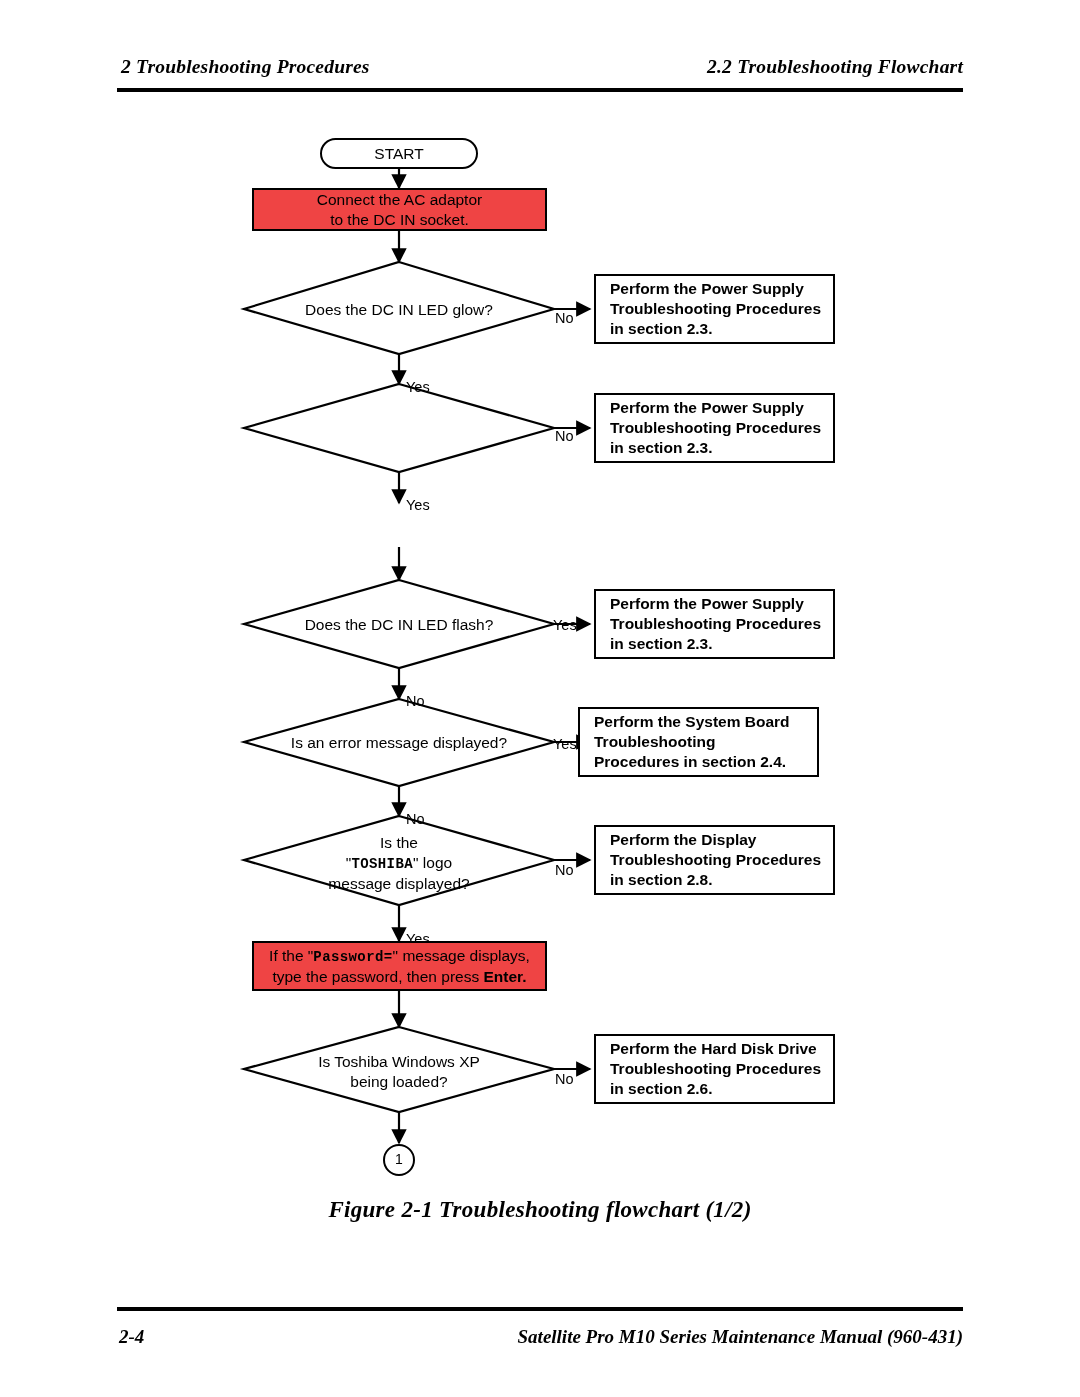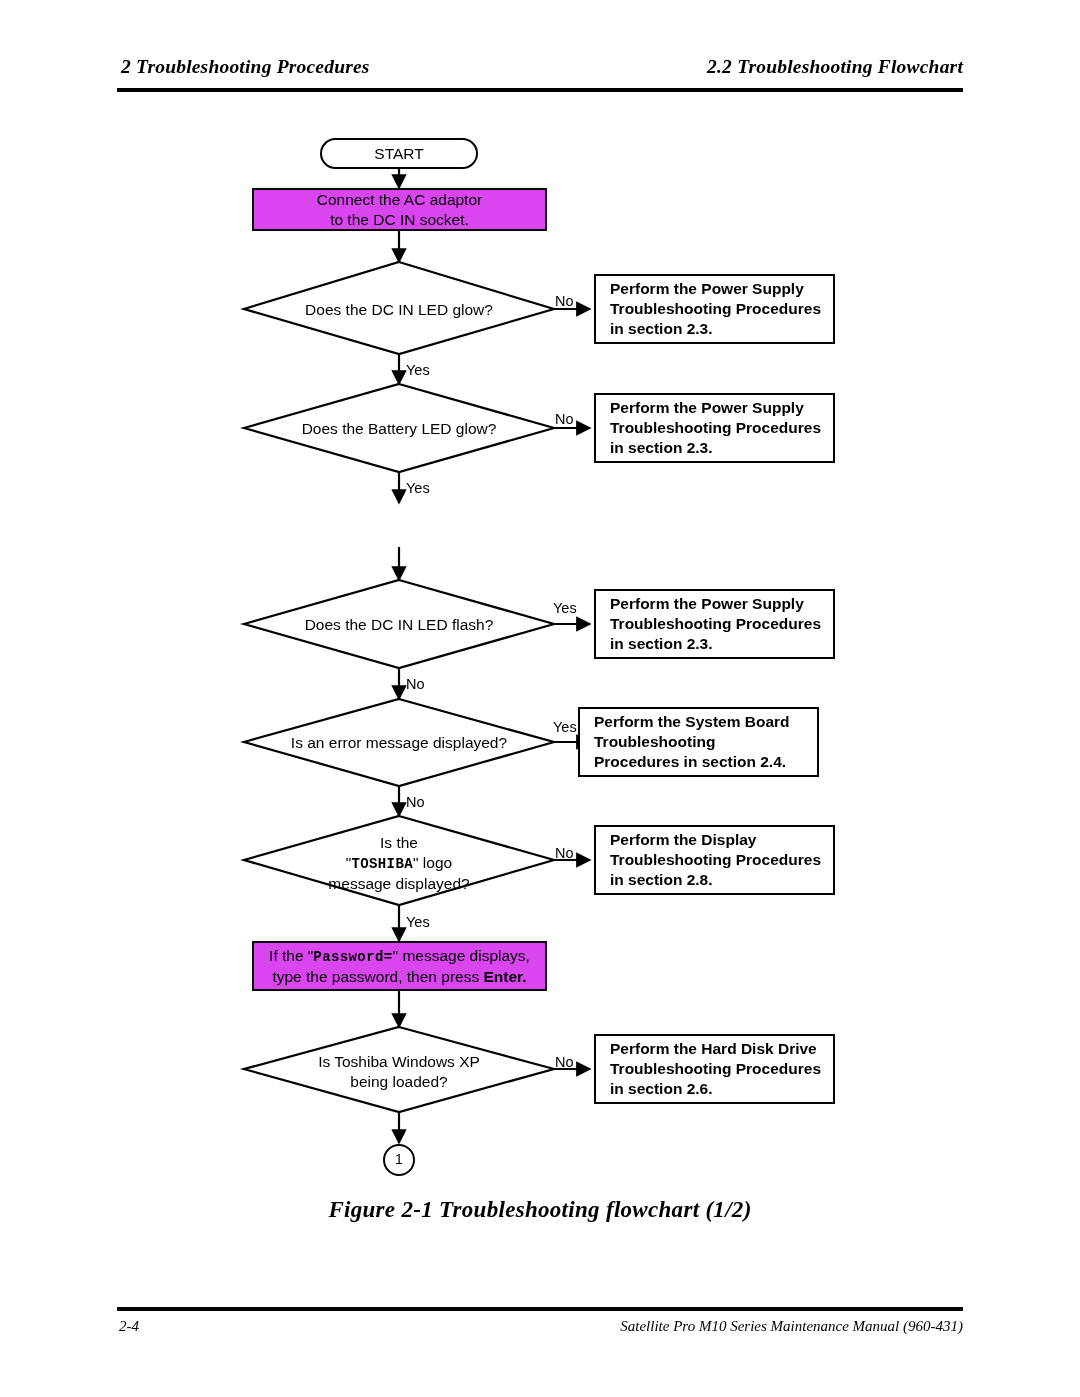--- a/index.html
+++ b/index.html
@@ -51,25 +51,25 @@
   .page-footer {
     position: absolute;
     left: 117px;
     top: 1318px;
     width: 846px;
     height: 30px;
   }
   .page-footer .ftr-left,
   .page-footer .ftr-right {
     position: absolute;
-    top: 0;
+    top: 8px;
     font-family: "Liberation Serif", serif;
     font-style: italic;
-    font-weight: normal;
-    font-size: 15px;
+    font-weight: bold;
+    font-size: 19px;
     white-space: nowrap;
   }
   .page-footer .ftr-left { left: 2px; }
   .page-footer .ftr-right { right: 0px; }
 
   
   .figure-caption {
     position: absolute;
     left: 0;
     top: 1197px;
@@ -102,21 +102,21 @@
     color: #000;
   }
   .fc-terminator {
     border: 2.2px solid #000;
     border-radius: 999px;
     background: #fff;
     text-align: center;
   }
   .fc-process {
     border: 2.2px solid #000;
-    background: #d946ef;
+    background: #ef4444;
   }
   .fc-result {
     border: 2.2px solid #000;
     background: #fff;
     justify-content: flex-start;
     text-align: left;
     padding: 0 4px 0 14px;
     font-weight: bold;
   }
   .fc-result .rtext { text-align: left; }
@@ -133,20 +133,21 @@
     text-align: center;
     font-size: 15.5px;
     line-height: 1.28;
   }
   .fc-edge-label {
     position: absolute;
     font-size: 14.5px;
     line-height: 1;
     color: #000;
     white-space: nowrap;
+    margin-top: 17px;
   }
   .mono-b {
     font-family: "Liberation Mono", "DejaVu Sans Mono", monospace;
     font-weight: bold;
     font-size: 14px;
     letter-spacing: 0.4px;
   }
   .sans-b { font-weight: bold; }
   svg.fc-svg {
     position: absolute;
@@ -235,23 +236,20 @@
   <div class="fc-edge-label" style="left:406px; top:363px;">Yes</div>
 
   <div class="fc-node fc-result" style="left:594px; top:274px; width:241px; height:70px;">
     <div class="rtext">
       <div>Perform the Power Supply</div>
       <div>Troubleshooting Procedures</div>
       <div>in section 2.3.</div>
     </div>
   </div>
 
-  <div class="fc-decision-label" style="left:244px; top:419px; width:310px;">
-    <span>Does the Battery LED glow?</span>
-  </div>
   <div class="fc-edge-label" style="left:555px; top:412px;">No</div>
   <div class="fc-edge-label" style="left:406px; top:481px;">Yes</div>
 
   <div class="fc-node fc-result" style="left:594px; top:393px; width:241px; height:70px;">
     <div class="rtext">
       <div>Perform the Power Supply</div>
       <div>Troubleshooting Procedures</div>
       <div>in section 2.3.</div>
     </div>
   </div>

